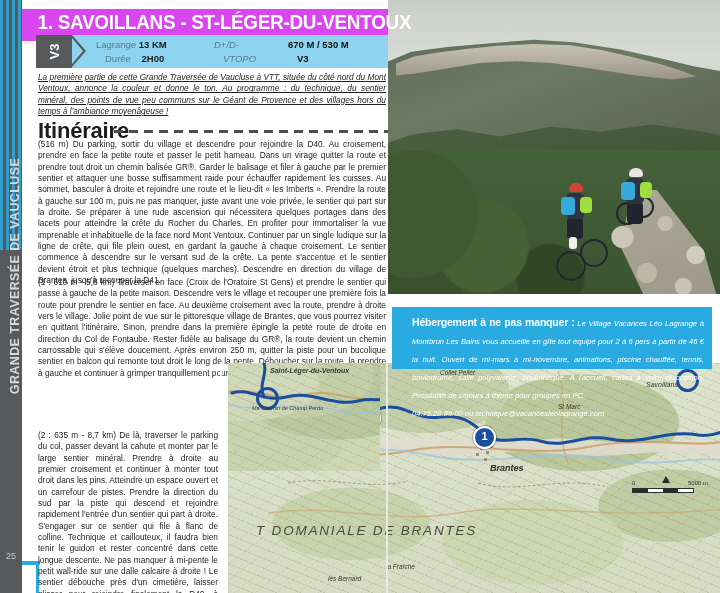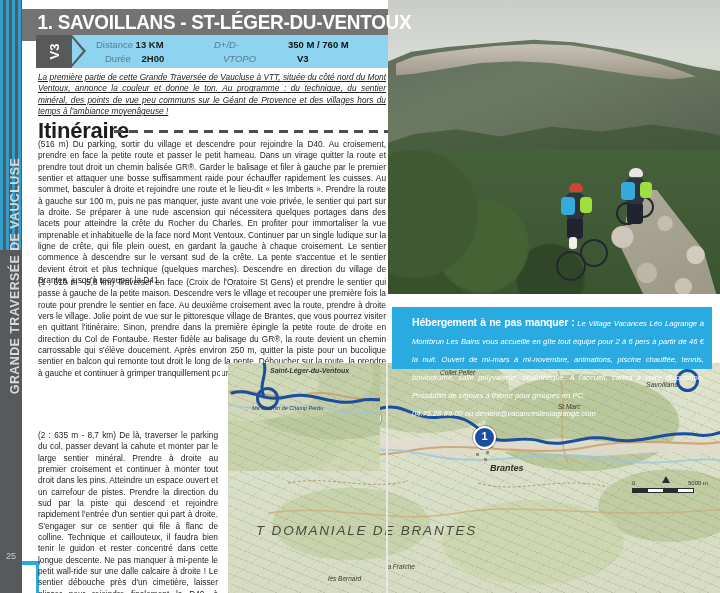--- a/index.html
+++ b/index.html
@@ -95,21 +95,21 @@
   .b-legs{position:absolute;left:11px;top:42px;width:16px;height:22px;background:#1f242e;border-radius:4px;}
   .b-sock{position:absolute;left:13px;top:62px;width:8px;height:12px;background:#f2f0ec;border-radius:3px;}
   .wheel{position:absolute;border:2.5px solid #23282f;border-radius:50%;}
   .b1 .w1{left:0px;top:76px;width:26px;height:26px;}
   .b1 .w2{left:24px;top:64px;width:24px;height:24px;}
   .b2 .w1{left:0px;top:42px;width:19px;height:19px;}
   .b2 .w2{left:16px;top:36px;width:18px;height:18px;}
 
   
   .titlebar{
-    position:absolute;left:22px;top:9px;width:366px;height:32px;background:#737373;
+    position:absolute;left:22px;top:9px;width:366px;height:32px;background:#d946ef;
   }
   .titlebar h1{
     margin:0;color:#ffffff;font-size:19.5px;font-weight:bold;line-height:26px;
     letter-spacing:-.3px;padding-left:16px;white-space:nowrap;
     font-family:"Liberation Sans", sans-serif;
     transform:scaleX(.97);transform-origin:left center;
   }
 
   
   .infostrip{
@@ -313,24 +313,24 @@
 
   <div class="infostrip"></div>
   <div class="grade">
     <span>V3</span>
   </div>
   <div class="grade-arrow"></div>
   <div class="grade-arrow2"></div>
 
   <div class="specs">
     <div class="spec-row r1" style="left:0;width:290px;">
-      <span class="c1"><span class="sp-lab">Distance</span>
+      <span class="c1"><span class="sp-lab">Lagrange</span>
         <span class="sp-val">13 KM</span></span>
       <span class="c2">D+/D-</span>
-      <span class="c3">350 M / 760 M</span>
+      <span class="c3">670 M / 530 M</span>
     </div>
     <div class="spec-row r2" style="left:9px;width:290px;">
       <span class="c1"><span class="sp-lab">Durée</span>
         <span class="sp-val" style="margin-left:8px;">2H00</span></span>
       <span class="c2">VTOPO</span>
       <span class="c3">V3</span>
     </div>
   </div>
 
   <div class="intro">La première partie de cette Grande Traversée de Vaucluse à VTT, située du côté nord du Mont Ventoux, annonce la couleur et donne le ton. Au programme : du technique, du sentier minéral, des points de vue peu communs sur le Géant de Provence et des villages hors du temps à l'ambiance moyenâgeuse !</div>
@@ -408,16 +408,16 @@
     <div class="map-ring" style="left:28px;top:24px;"></div>
     <div class="map-label" style="left:42px;top:4px;font-size:7px;font-weight:bold;">Saint-Léger-du-Ventoux</div>
     <div class="map-label" style="left:24px;top:42px;font-size:5.5px;">Ma Chemin de Champ Perdu</div>
   </div>
   <div class="map-divider"></div>
 
   <div class="heberg">
     <div class="h-wrap">
       <span class="h-title">Hébergement à ne pas manquer :</span><span class="h-text"> Le Village Vacances Léo Lagrange à Montbrun Les Bains vous accueille en gîte tout équipé pour 2 à 6 pers à partir de 46 € la nuit. Ouvert de mi-mars à mi-novembre, animations, piscine chauffée, tennis, boulodrome, salle polyvalente, bibliothèque. A l'accueil, cartes à votre disposition. Possibilité de séjours à thème pour groupes en PC.</span>
     </div>
-    <div class="h-wrap"><span class="h-text">04.75.28.89.00 ou devient@vacancesleolagrange.com</span></div>
+    <div class="h-wrap"><span class="h-text">04.75.28.89.00 ou technique@vacancesleolagrange.com</span></div>
   </div>
 
 </div>
 
 </body></html>

